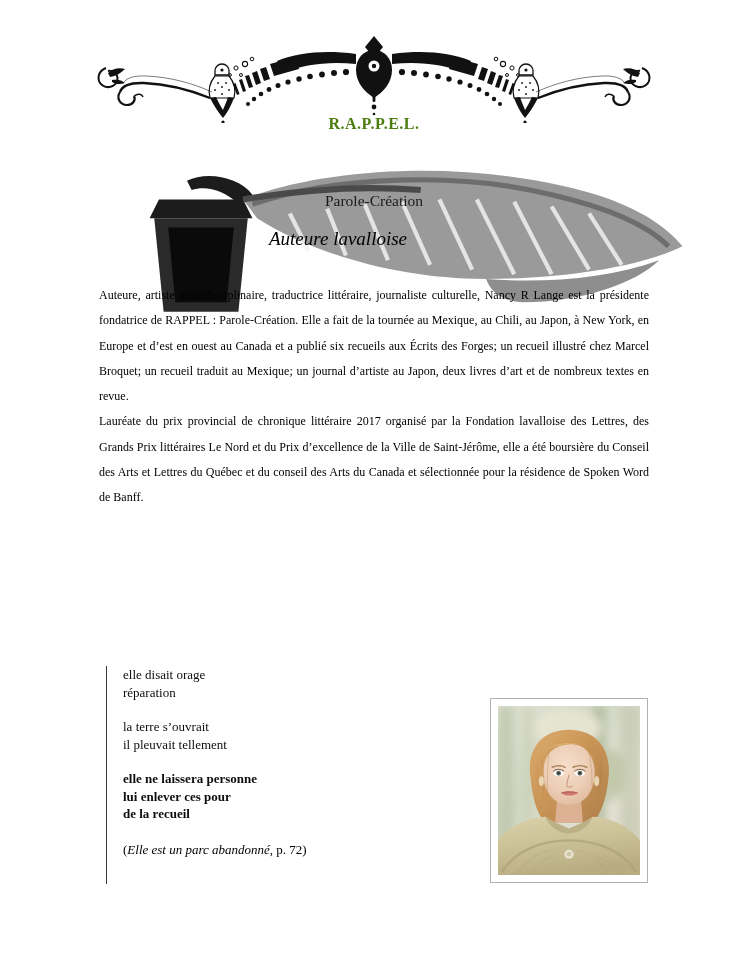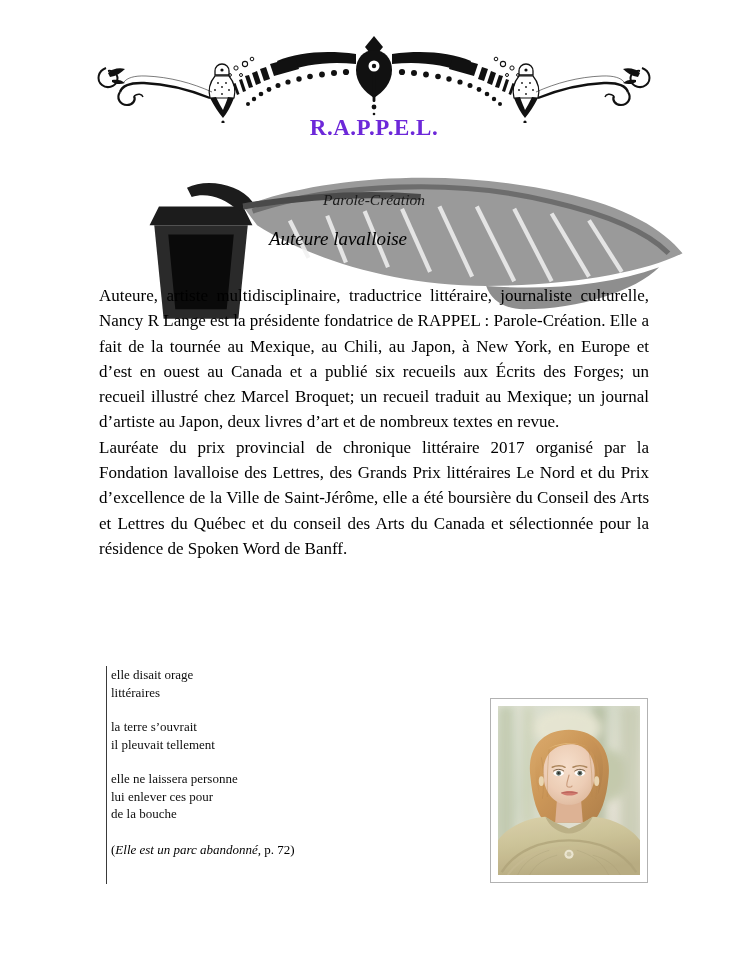--- a/index.html
+++ b/index.html
@@ -33,37 +33,36 @@
   }
   .logo-block {
     position: absolute;
     top: 116px;
     left: 0;
     width: 748px;
     text-align: center;
   }
   .logo-word {
     font-family: "Liberation Serif", "DejaVu Serif", serif;
-    font-size: 23px;
+    font-size: 16px;
     font-weight: bold;
     letter-spacing: 0.5px;
-    color: #6d28d9;
+    color: #4d7c0f;
     line-height: 1;
   }
   .logo-mark {
     margin-top: 2px;
     height: 44px;
     display: block;
   }
   .logo-tagline {
     font-family: "Liberation Serif", "DejaVu Serif", serif;
-    font-style: italic;
     font-size: 15.5px;
     color: #1a1a1a;
-    margin-top: 7px;
+    margin-top: 15px;
     line-height: 1;
   }
 
   
   .doc-title {
     position: absolute;
     top: 228px;
     left: 0;
     width: 676px;
     text-align: center;
@@ -71,51 +70,52 @@
     font-size: 19px;
     color: #000000;
   }
 
   
   .bio {
     position: absolute;
     top: 283px;
     left: 99px;
     width: 550px;
-    font-size: 17px;
+    font-size: 12px;
     line-height: 25.3px;
     text-align: justify;
     text-justify: inter-word;
     hyphens: none;
   }
   .bio p {
     margin: 0;
   }
 
   
   .poem-wrap {
     position: absolute;
     top: 666px;
     left: 106px;
     height: 218px;
     border-left: 1.5px solid #3a3a3a;
-    padding-left: 4px;
+    padding-left: 16px;
     box-sizing: border-box;
   }
   .poem {
     font-size: 13px;
     line-height: 17.5px;
     color: #0d0d0d;
     white-space: nowrap;
   }
   .stanza {
     margin: 0 0 17px 0;
   }
   .stanza:last-of-type {
     margin-bottom: 4px;
+    font-weight: bold;
   }
   .poem-line {
     display: block;
   }
   .citation {
     margin-top: 18px;
     font-size: 13px;
     line-height: 17.5px;
     white-space: nowrap;
     text-align: center;
@@ -309,30 +309,30 @@
 
 <div class="bio">
   <p>Auteure, artiste multidisciplinaire, traductrice littéraire, journaliste culturelle, Nancy R Lange est la présidente fondatrice de RAPPEL : Parole-Création. Elle a fait de la tournée au Mexique, au Chili, au Japon, à New York, en Europe et d’est en ouest au Canada et a publié six recueils aux Écrits des Forges; un recueil illustré chez Marcel Broquet; un recueil traduit au Mexique; un journal d’artiste au Japon, deux livres d’art et de nombreux textes en revue.</p>
   <p>Lauréate du prix provincial de chronique littéraire 2017 organisé par la Fondation lavalloise des Lettres, des Grands Prix littéraires Le Nord et du Prix d’excellence de la Ville de Saint-Jérôme, elle a été boursière du Conseil des Arts et Lettres du Québec et du conseil des Arts du Canada et sélectionnée pour la résidence de Spoken Word de Banff.</p>
 </div>
 
 <div class="poem-wrap">
   <div class="poem">
     <div class="stanza">
       <span class="poem-line">elle disait orage</span>
-      <span class="poem-line">littéraires</span>
+      <span class="poem-line">réparation</span>
     </div>
     <div class="stanza">
       <span class="poem-line">la terre s’ouvrait</span>
       <span class="poem-line">il pleuvait tellement</span>
     </div>
     <div class="stanza">
       <span class="poem-line">elle ne laissera personne</span>
       <span class="poem-line">lui enlever ces pour</span>
-      <span class="poem-line">de la bouche</span>
+      <span class="poem-line">de la recueil</span>
     </div>
   </div>
   <div class="citation"><span>(</span><span class="work">Elle est un parc abandonné</span><span>, p. 72)</span></div>
 </div>
 
 <div class="photo-frame">
   <div class="photo-inner">
     <svg viewBox="0 0 144 171" xmlns="http://www.w3.org/2000/svg" preserveAspectRatio="xMidYMid slice">
       <defs>
         <linearGradient id="bgG" x1="0" y1="0" x2="1" y2="1">

